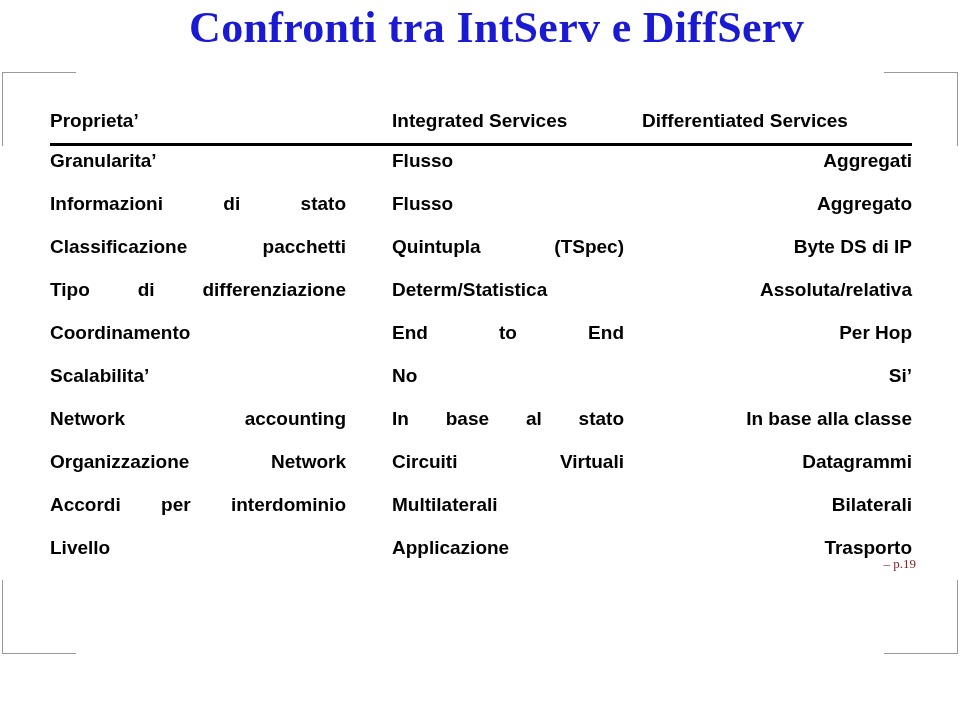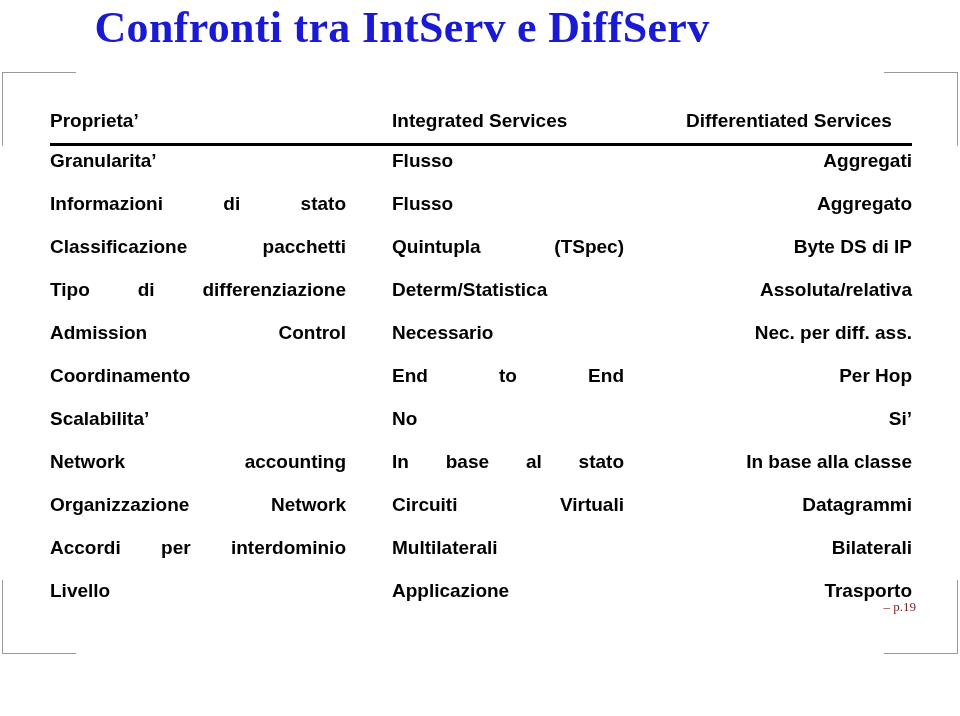--- a/index.html
+++ b/index.html
@@ -15,21 +15,21 @@
     font-family: "Liberation Sans", sans-serif;
     color: #000000;
   }
 
   
   #slide-title {
     position: absolute;
     left: 0;
     top: 2px;
     width: 804px;
-    text-align: center;
+    text-align: right;
     font-family: "Liberation Serif", serif;
     font-weight: bold;
     font-size: 44px;
     line-height: 52px;
     color: #1a1ad4;
     letter-spacing: 0.3px;
     white-space: nowrap;
   }
 
   
@@ -102,21 +102,21 @@
     text-align: right;
   }
   
   #header-row {
     height: 40px;
   }
   #header-row .cell {
     text-align: center;
     text-align-last: left;
   }
-  #header-row .c3 { text-align: right; margin-left: 44px; }
+  #header-row .c3 { text-align: right; }
   #header-rule {
     position: absolute;
     left: 0;
     top: 35px;
     width: 862px;
     height: 3px;
     background: #000000;
   }
   
   .c1.nostretch, .c2.nostretch { text-align-last: left; }
@@ -179,25 +179,20 @@
         <div class="cell c1">Classificazione pacchetti</div>
         <div class="cell c3">Byte DS di IP</div>
         <div class="cell c2">Quintupla (TSpec)</div>
       </div>
       <div class="trow">
         <div class="cell c1">Tipo di differenziazione</div>
         <div class="cell c2 nostretch">Determ/Statistica</div>
         <div class="cell c3">Assoluta/relativa</div>
       </div>
       <div class="trow">
-        <div class="cell c1">Admission Control</div>
-        <div class="cell c2 nostretch">Necessario</div>
-        <div class="cell c3">Nec. per diff. ass.</div>
-      </div>
-      <div class="trow">
         <div class="cell c2">End to End</div>
         <div class="cell c1 nostretch">Coordinamento</div>
         <div class="cell c3">Per Hop</div>
       </div>
       <div class="trow">
         <div class="cell c1 nostretch">Scalabilita’</div>
         <div class="cell c2 nostretch">No</div>
         <div class="cell c3">Si’</div>
       </div>
       <div class="trow">

